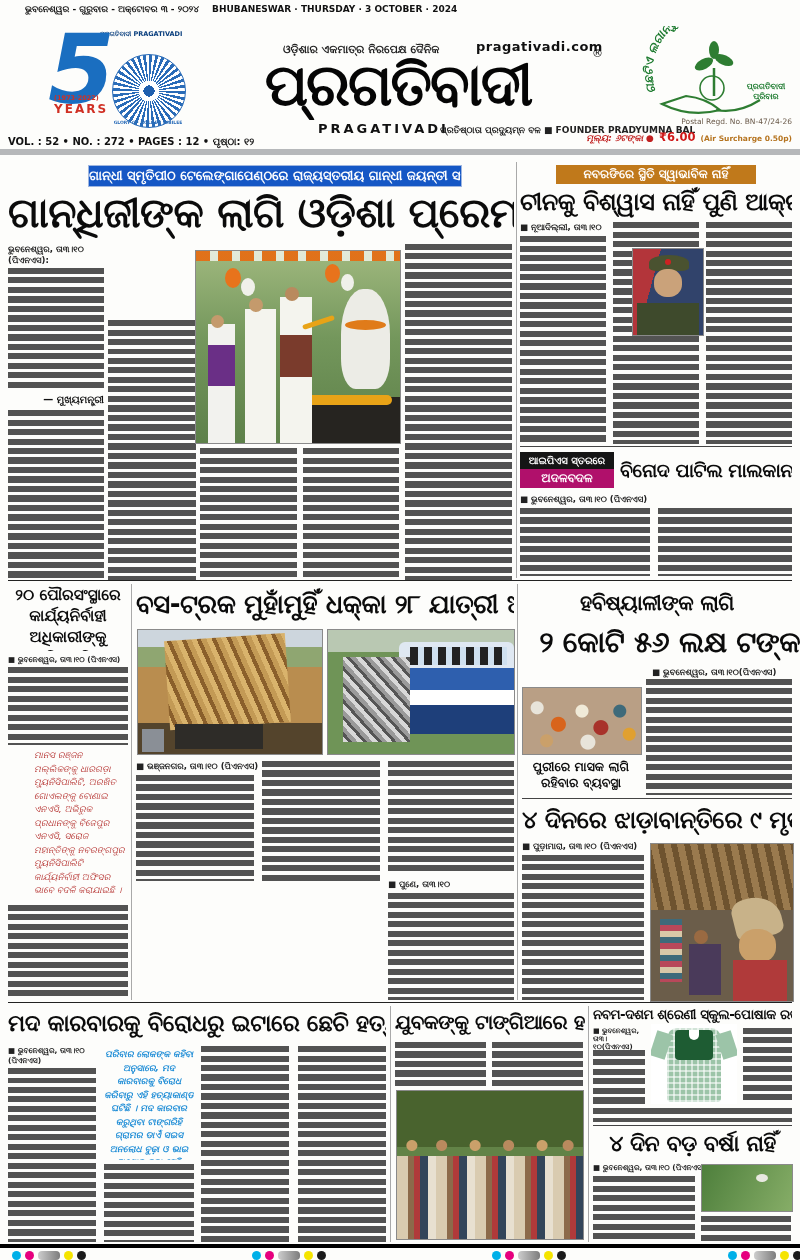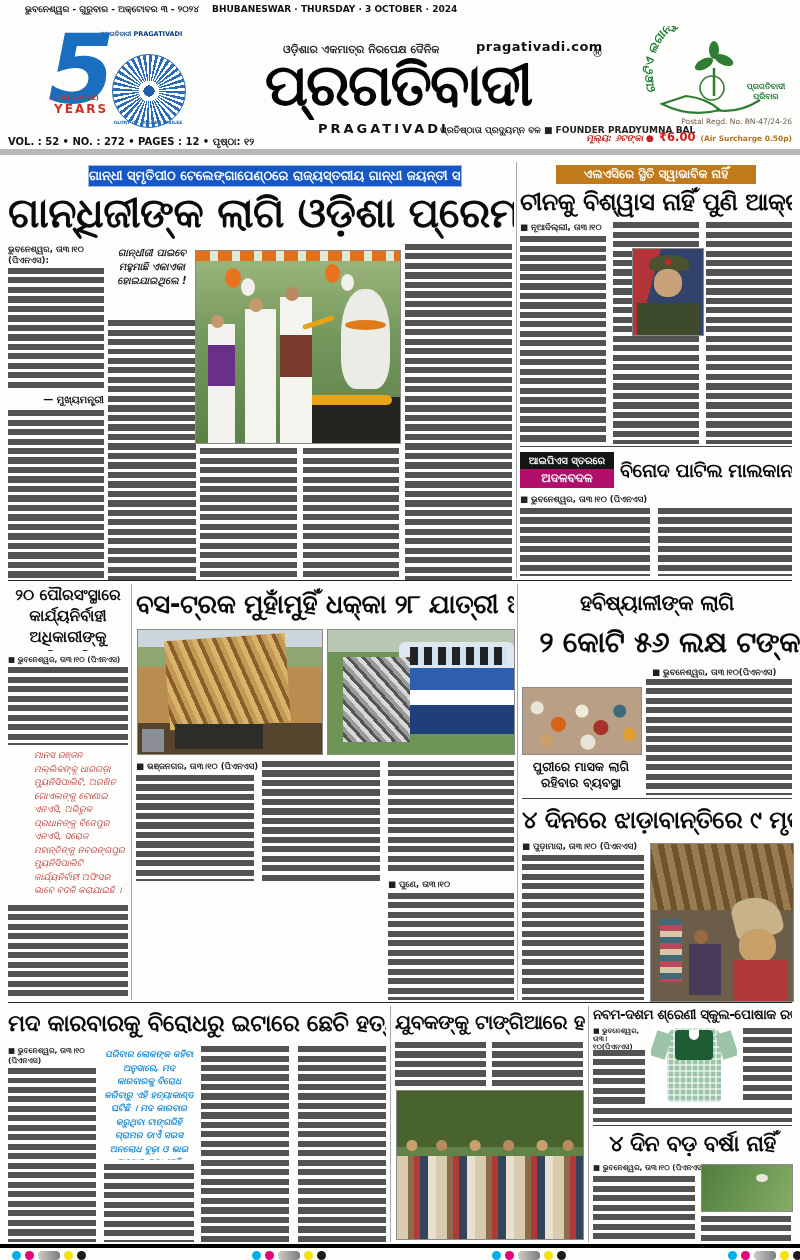--- a/index.html
+++ b/index.html
@@ -84,21 +84,20 @@
 
   <div class="kicker" style="left:88px;top:165px;width:372px;height:20px;background:#1557c5;font-size:13px;line-height:20px;border:1px solid #9fb6e0;">ଗାନ୍ଧୀ ସ୍ମୃତିପୀଠ ଟେଲେଙ୍ଗାପେଣ୍ଠରେ ରାଜ୍ୟସ୍ତରୀୟ ଗାନ୍ଧୀ ଜୟନ୍ତୀ ସମାରୋହ</div>
   <div class="headline" style="left:8px;top:186px;width:506px;height:54px;font-size:41px;line-height:54px;">ଗାନ୍ଧିଜୀଙ୍କ ଲାଗି ଓଡ଼ିଶା ପ୍ରେମର ଭୂମି ଥିଲା</div>
 
   <div class="abs" style="left:8px;top:244px;width:506px;height:336px;">
     <div class="byline" style="left:0;top:0;width:96px;white-space:normal;">ଭୁବନେଶ୍ୱର, ତା୩।୧୦ (ପିଏନଏସ):</div>
     <div class="sim" style="left:0;top:24px;width:96px;height:122px;"></div>
     <div class="abs" style="left:0;top:150px;width:96px;text-align:right;font-size:10px;font-weight:800;">— ମୁଖ୍ୟମନ୍ତ୍ରୀ</div>
     <div class="sim" style="left:0;top:166px;width:96px;height:170px;"></div>
 
-    <div class="quote" style="left:100px;top:2px;width:88px;height:70px;">ଗାନ୍ଧୀଜୀ ପାଇବେ ମହୁମାଛି ଏକାଏକା ହୋଇଯାଇଥିଲେ !</div>
     <div class="sim" style="left:100px;top:76px;width:88px;height:260px;"></div>
 
     <div class="photo" style="left:187px;top:6px;width:204px;height:192px;background:linear-gradient(180deg,#9fb87e 0%,#74975c 45%,#5d8049 100%);">
       <div class="abs" style="left:0;top:0;width:100%;height:10px;background:repeating-linear-gradient(90deg,rgba(232,106,16,0.9) 0 14px,rgba(255,255,255,0.7) 14px 22px);"></div>
       <div class="abs" style="left:14%;top:9%;width:16px;height:20px;border-radius:50%;background:#e8731c;"></div>
       <div class="abs" style="left:22%;top:14%;width:14px;height:18px;border-radius:50%;background:#f0f0ea;"></div>
       <div class="abs" style="left:63%;top:7%;width:15px;height:19px;border-radius:50%;background:#e8731c;"></div>
       <div class="abs" style="left:71%;top:12%;width:13px;height:17px;border-radius:50%;background:#f0f0ea;"></div>
       <div class="abs" style="right:5%;top:20%;width:24%;height:52%;background:#ecece6;border-radius:45% 45% 30% 30%;"></div>
       <div class="abs" style="right:7%;top:36%;width:20%;height:10px;background:#e07b1a;border-radius:50%;"></div>
@@ -113,21 +112,21 @@
       <div class="abs" style="left:52%;top:36%;width:16%;height:5px;background:#e8a317;border-radius:3px;transform:rotate(-18deg);"></div>
     </div>
 
     <div class="sim" style="left:192px;top:204px;width:97px;height:132px;"></div>
     <div class="sim" style="left:295px;top:204px;width:96px;height:132px;"></div>
     <div class="sim" style="left:397px;top:0;width:107px;height:336px;"></div>
   </div>
 
   <div class="vsep" style="left:516px;top:162px;height:416px;"></div>
 
-  <div class="kicker" style="left:556px;top:165px;width:200px;height:19px;background:#c0791b;font-size:12px;line-height:19px;">ଏଲଏସିରେ ସ୍ଥିତି ସ୍ୱାଭାବିକ ନାହିଁ</div>
+  <div class="kicker" style="left:556px;top:165px;width:200px;height:19px;background:#c0791b;font-size:12px;line-height:19px;">ନବରଙିରେ ସ୍ଥିତି ସ୍ୱାଭାବିକ ନାହିଁ</div>
   <div class="headline" style="left:520px;top:186px;width:272px;height:32px;font-size:24px;line-height:32px;">ଚୀନକୁ ବିଶ୍ୱାସ ନାହିଁ ପୁଣି ଆକ୍ରମଣ କରିପାରେ</div>
   <div class="abs" style="left:520px;top:222px;width:272px;height:222px;">
     <div class="byline" style="left:0;top:0;width:86px;">■ ନୂଆଦିଲ୍ଲୀ, ତା୩।୧୦</div>
     <div class="sim" style="left:0;top:14px;width:86px;height:208px;"></div>
     <div class="sim" style="left:93px;top:0;width:86px;height:222px;"></div>
     <div class="sim" style="left:186px;top:0;width:86px;height:222px;"></div>
     <div class="photo" style="left:112px;top:26px;width:70px;height:86px;z-index:2;background:linear-gradient(105deg,#b3353a 0 30%,#31436b 30% 100%);">
       <div class="abs" style="left:16px;top:6px;width:40px;height:16px;background:#4a5230;border-radius:50% 50% 20% 20%;"></div>
       <div class="abs" style="left:32px;top:10px;width:6px;height:6px;border-radius:50%;background:#c22;"></div>
       <div class="abs" style="left:21px;top:20px;width:28px;height:28px;background:#caa27a;border-radius:45%;"></div>

